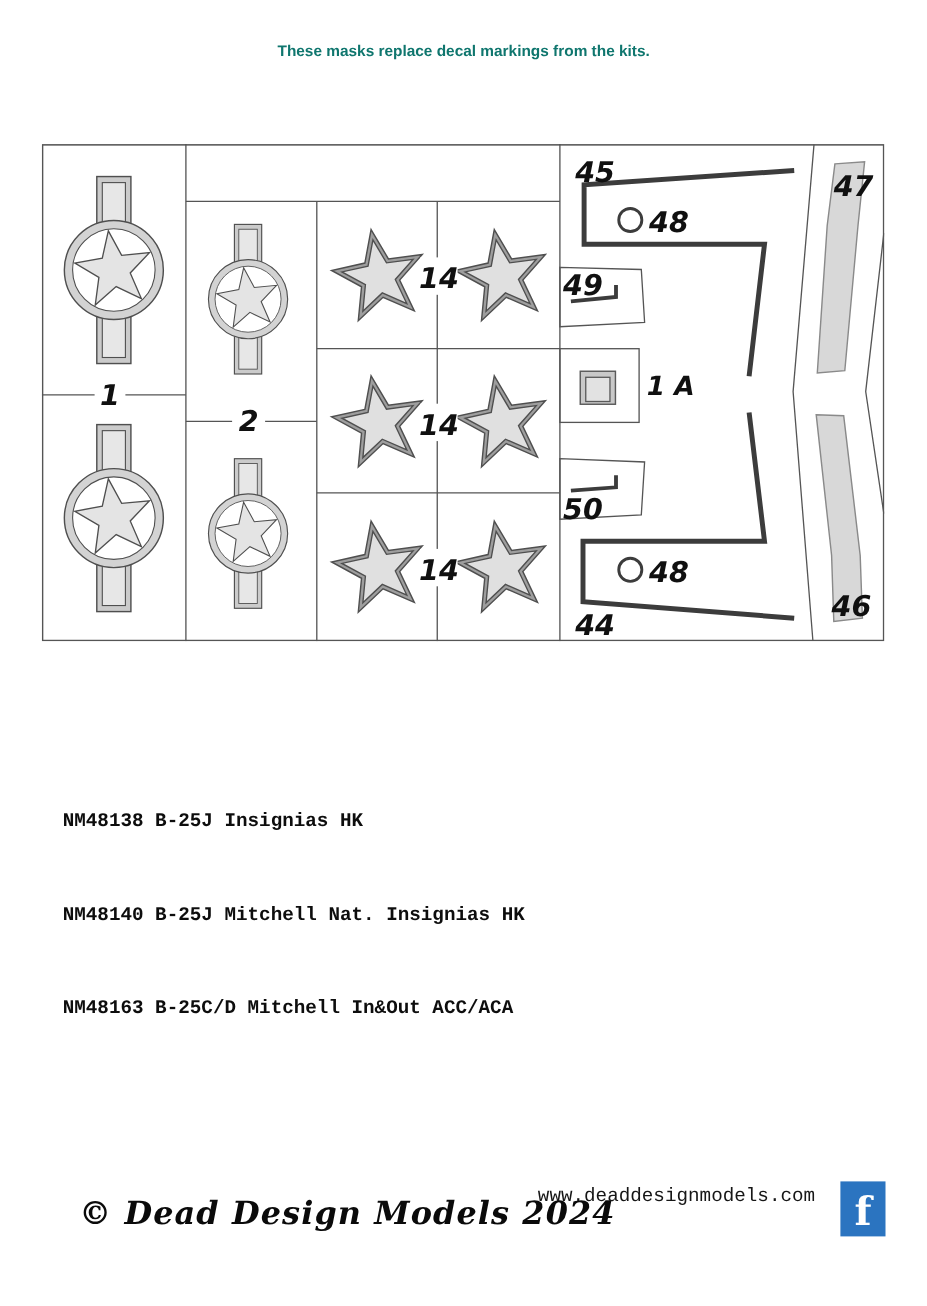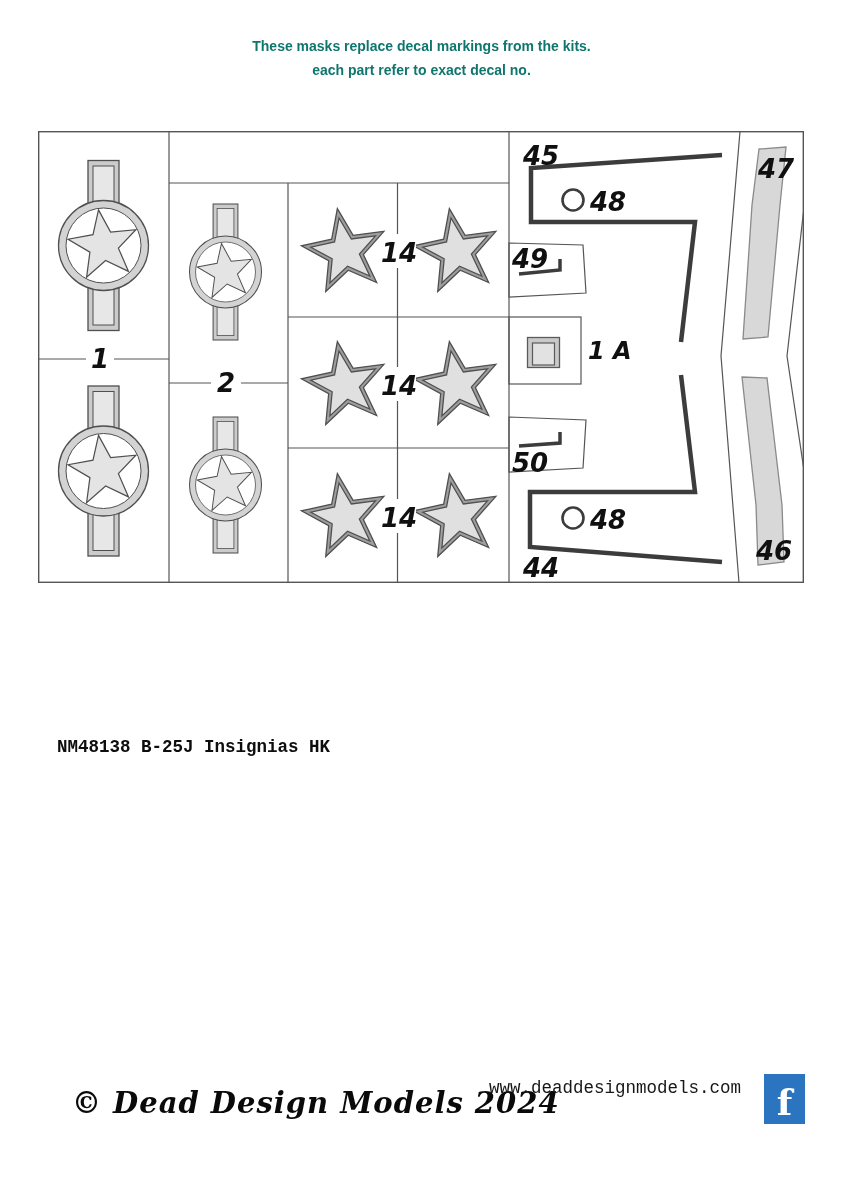--- a/index.html
+++ b/index.html
@@ -25,21 +25,20 @@
       background:#2b74c0;display:flex;align-items:center;justify-content:center;
       font-family:"DejaVu Serif",serif;font-weight:700;font-size:36px;color:#ffffff;
       cursor:pointer;}
   .fb span{position:relative;top:3px;}
 </style>
 </head>
 <body>
 
 <div class="header">
   <div>These masks replace decal markings from the kits.</div>
-  <div>each part refer to exact decal no.</div>
 </div>
 
 <svg class="sheet-svg" width="766" height="452" viewBox="38 131 766 452">
   <defs>
     <path id="star44" d="M0,-44 L10.87,-14.97 L41.85,-13.6 L17.59,5.72 L25.86,35.6 L0,18.5 L-25.86,35.6 L-17.59,5.72 L-41.85,-13.6 L-10.87,-14.97 Z"></path>
     <g id="freestar">
       <use href="#star44" fill="#9e9e9e" stroke="#4f4f4f" stroke-width="1.3"></use>
       <g transform="scale(0.784)">
         <use href="#star44" fill="#e0e0e0" stroke="#4f4f4f" stroke-width="1.6"></use>
       </g>
@@ -126,20 +125,22 @@
   <text class="hand hand-26" x="590" y="529">48</text>
   <text class="hand hand-26" x="530" y="268" text-anchor="middle">49</text>
   <text class="hand hand-26" x="530" y="472" text-anchor="middle">50</text>
   <text class="hand hand-24" x="588" y="359">1 A</text>
   <text class="hand hand-26" x="541" y="577" text-anchor="middle">44</text>
   <text class="hand hand-26" x="774" y="560" text-anchor="middle">46</text>
 </svg>
 
 <div class="items">
   <div class="row"><span class="code">NM48138</span><span>B-25J Insignias HK</span></div>
+  <div class="row"><span class="code">NM48140</span><span>B-25J Mitchell Nat. Insignias HK</span></div>
+  <div class="row"><span class="code">NM48163</span><span>B-25C/D Mitchell In&amp;Out ACC/ACA</span></div>
   
   
   
 </div>
 
 <div class="copyright">© Dead Design Models 2024</div>
 
 <div class="contact">
   <div>www.deaddesignmodels.com</div>
 </div>

